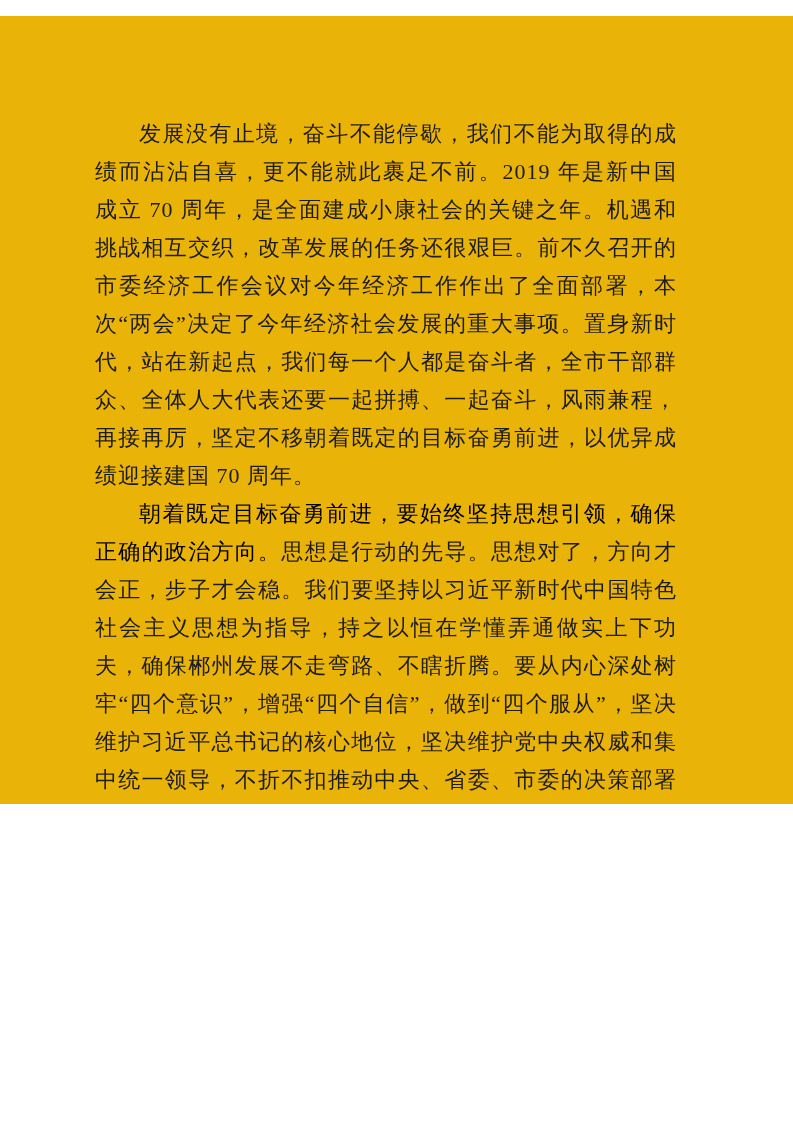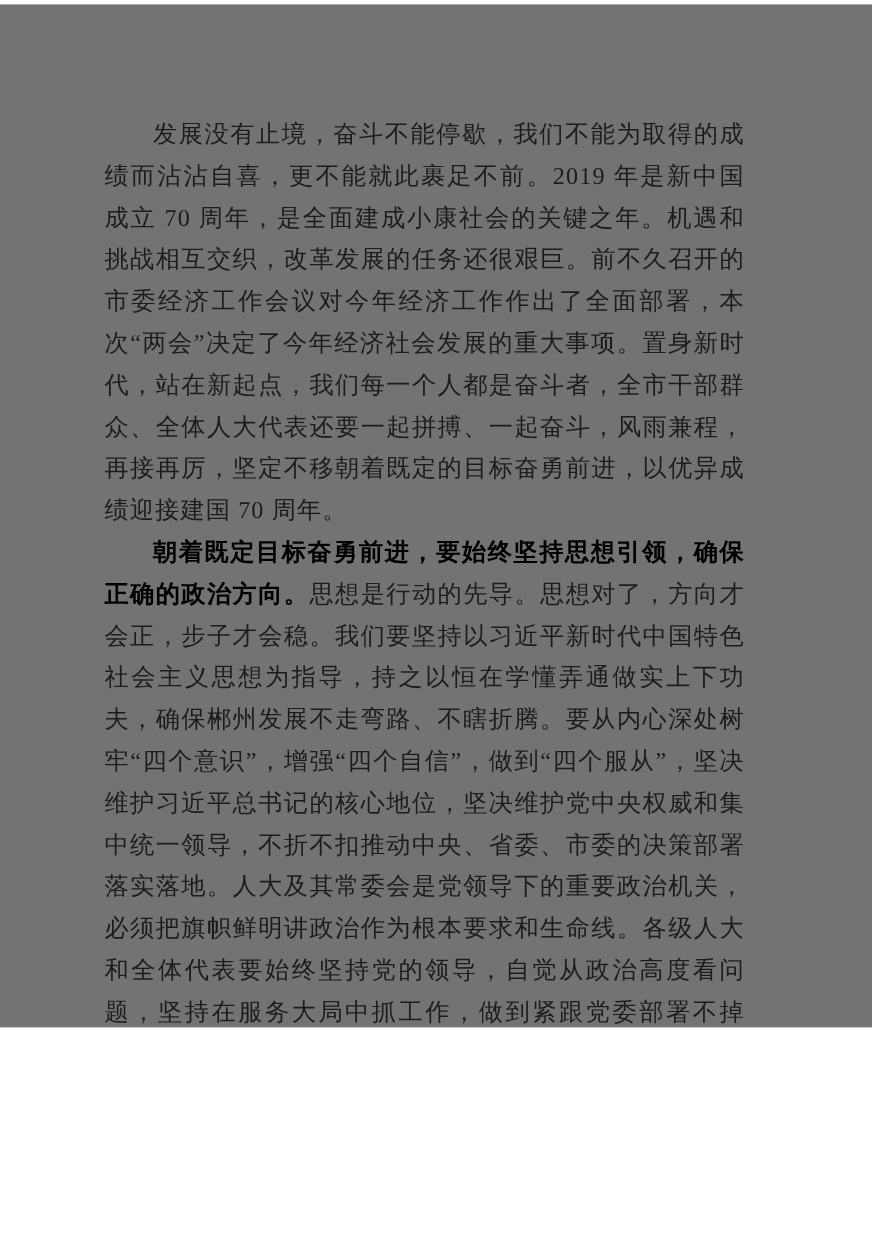--- a/index.html
+++ b/index.html
@@ -3,24 +3,24 @@
 <meta charset="utf-8">
 <style>
   html, body {
     margin: 0;
     padding: 0;
     background: #ffffff;
   }
   .page {
     position: relative;
     width: 793px;
-    height: 930px;
-    background: #737373;
+    height: 788px;
+    background: #eab308;
     overflow: hidden;
-    margin: 4px auto;
+    margin: 16px auto;
   }
   .text-block {
     position: absolute;
     left: 95px;
     top: 99px;
     width: 582px;
   }
   .para {
     margin: 0;
     font-family: "Liberation Serif", "DejaVu Serif", serif;
@@ -28,21 +28,21 @@
     line-height: 38px;
     color: #1c1c1c;
     text-align: justify;
     text-justify: inter-ideograph;
     text-indent: 2em;
     letter-spacing: 1px;
   }
   .run { font-weight: normal; }
   .run-bold {
     font-family: "Liberation Sans", "DejaVu Sans", sans-serif;
-    font-weight: bold;
+    font-weight: normal;
     color: #000000;
   }
 </style>
 </head>
 <body>
 
 <div class="page">
   <div class="text-block">
     <p class="para"><span class="run">发展没有止境，奋斗不能停歇，我们不能为取得的成绩而沾沾自喜，更不能就此裹足不前。2019 年是新中国成立 70 周年，是全面建成小康社会的关键之年。机遇和挑战相互交织，改革发展的任务还很艰巨。前不久召开的市委经济工作会议对今年经济工作作出了全面部署，本次“两会”决定了今年经济社会发展的重大事项。置身新时代，站在新起点，我们每一个人都是奋斗者，全市干部群众、全体人大代表还要一起拼搏、一起奋斗，风雨兼程，再接再厉，坚定不移朝着既定的目标奋勇前进，以优异成绩迎接建国 70 周年。</span></p>
     <p class="para"><span class="run run-bold">朝着既定目标奋勇前进，要始终坚持思想引领，确保正确的政治方向。</span><span class="run">思想是行动的先导。思想对了，方向才会正，步子才会稳。我们要坚持以习近平新时代中国特色社会主义思想为指导，持之以恒在学懂弄通做实上下功夫，确保郴州发展不走弯路、不瞎折腾。要从内心深处树牢“四个意识”，增强“四个自信”，做到“四个服从”，坚决维护习近平总书记的核心地位，坚决维护党中央权威和集中统一领导，不折不扣推动中央、省委、市委的决策部署落实落地。人大及其常委会是党领导下的重要政治机关，必须把旗帜鲜明讲政治作为根本要求和生命线。各级人大和全体代表要始终坚持党的领导，自觉从政治高度看问题，坚持在服务大局中抓工作，做到紧跟党委部署不掉队、领会党委意图不偏差、执行党委决策不含糊，确保人大工作沿着正确的方向前进。同时，各级党委也要切实加强和改进对人大工作的领导，全力支持人大依法履职尽责，为人大工作创造宽松和谐的环境。</span></p>

